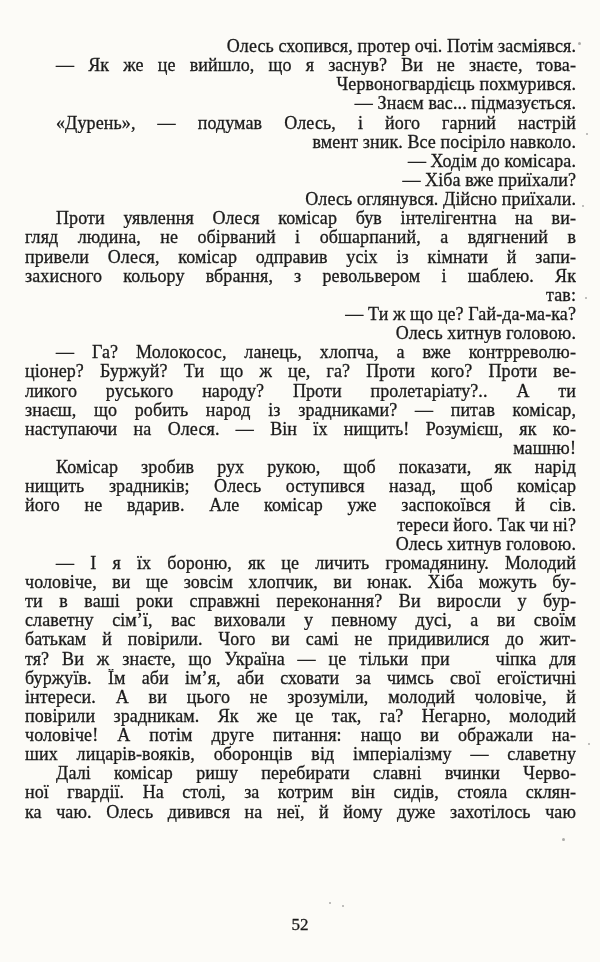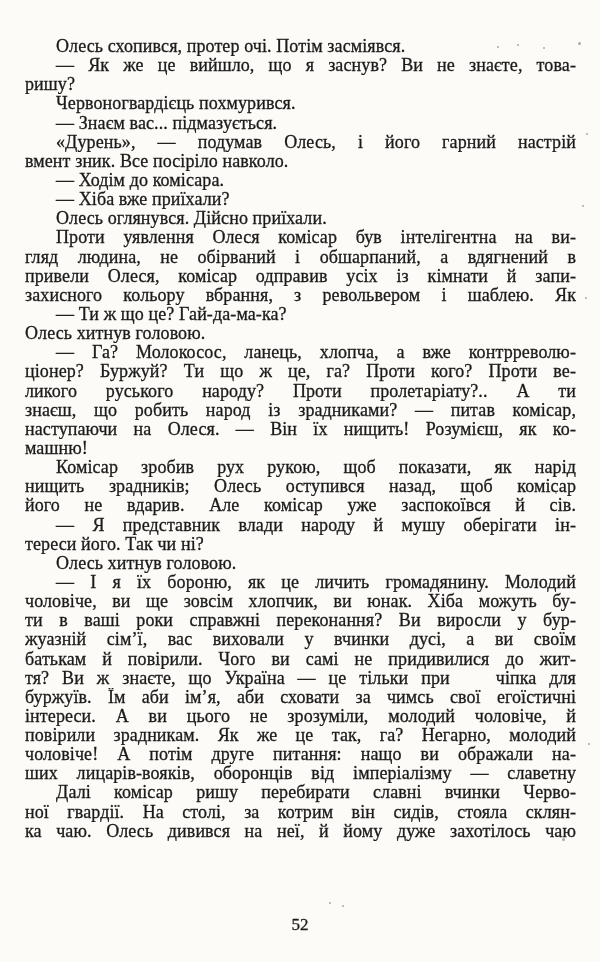--- a/index.html
+++ b/index.html
@@ -17,21 +17,21 @@
     position: absolute;
     left: 25px;
     top: 37px;
     width: 551px;
   }
   .line {
     font-size: 18px;
     line-height: 19.15px;
     height: 19.15px;
     overflow: hidden;
-    text-align: left;
+    text-align: right;
     font-weight: 500;
     letter-spacing: 0.1px;
     -webkit-text-stroke: 0.3px currentColor;
   }
   .line.ind { text-indent: 31px; }
   .line.j { text-align: justify; }
   .line.j::after { content: ""; display: inline-block; width: 100%; height: 0; }
   .u-mark { border-bottom: 1.5px solid #2f2f2f; padding-bottom: 0.5px; margin-left: 46px; }
   .page-num {
     position: absolute;
@@ -50,50 +50,49 @@
     opacity: 0.45;
   }
 </style>
 </head>
 <body>
 
 <div class="page">
   <div class="text-block" id="lines">
       <div class="line ind">Олесь схопився, протер очі. Потім засміявся.</div>
       <div class="line ind j">— Як же це вийшло, що я заснув? Ви не знаєте, това-</div>
-      <div class="line">ришу?</div>
       <div class="line ind">Червоногвардієць похмурився.</div>
       <div class="line ind">— Знаєм вас... підмазується.</div>
       <div class="line ind j">«Дурень», — подумав Олесь, і його гарний настрій</div>
       <div class="line">вмент зник. Все посіріло навколо.</div>
       <div class="line ind">— Ходім до комісара.</div>
       <div class="line ind">— Хіба вже приїхали?</div>
       <div class="line ind">Олесь оглянувся. Дійсно приїхали.</div>
       <div class="line ind j">Проти уявлення Олеся комісар був інтелігентна на ви-</div>
       <div class="line j">гляд людина, не обірваний і обшарпаний, а вдягнений в</div>
       <div class="line j">привели Олеся, комісар одправив усіх із кімнати й запи-</div>
       <div class="line j">захисного кольору вбрання, з револьвером і шаблею. Як</div>
+      <div class="line">тав:</div>
       <div class="line ind">— Ти ж що це? Гай-да-ма-ка?</div>
       <div class="line">Олесь хитнув головою.</div>
       <div class="line ind j">— Га? Молокосос, ланець, хлопча, а вже контрреволю-</div>
       <div class="line j">ціонер? Буржуй? Ти що ж це, га? Проти кого? Проти ве-</div>
       <div class="line j">ликого руського народу? Проти пролетаріату?.. А ти</div>
       <div class="line j">знаєш, що робить народ із зрадниками? — питав комісар,</div>
       <div class="line j">наступаючи на Олеся. — Він їх нищить! Розумієш, як ко-</div>
       <div class="line">машню!</div>
       <div class="line ind j">Комісар зробив рух рукою, щоб показати, як нарід</div>
       <div class="line j">нищить зрадників; Олесь оступився назад, щоб комісар</div>
       <div class="line j">його не вдарив. Але комісар уже заспокоївся й сів.</div>
-      <div class="line ind j">— Я представник влади народу й мушу оберігати ін-</div>
       <div class="line">тереси його. Так чи ні?</div>
       <div class="line ind">Олесь хитнув головою.</div>
       <div class="line ind j">— І я їх бороню, як це личить громадянину. Молодий</div>
       <div class="line j">чоловіче, ви ще зовсім хлопчик, ви юнак. Хіба можуть бу-</div>
       <div class="line j">ти в ваші роки справжні переконання? Ви виросли у бур-</div>
-      <div class="line j">жуазній сім’ї, вас виховали у вчинки дусі, а ви своїм</div>
+      <div class="line j">славетну сім’ї, вас виховали у певному дусі, а ви своїм</div>
       <div class="line j">батькам й повірили. Чого ви самі не придивилися до жит-</div>
       <div class="line j">тя? Ви ж знаєте, що Україна — це тільки при<span class="u-mark">чіп</span>ка для</div>
       <div class="line j">буржуїв. Їм аби ім’я, аби сховати за чимсь свої егоїстичні</div>
       <div class="line j">інтереси. А ви цього не зрозуміли, молодий чоловіче, й</div>
       <div class="line j">повірили зрадникам. Як же це так, га? Негарно, молодий</div>
       <div class="line j">чоловіче! А потім друге питання: нащо ви ображали на-</div>
       <div class="line j">ших лицарів-вояків, оборонців від імперіалізму — славетну</div>
       <div class="line ind j">Далі комісар ришу перебирати славні вчинки Черво-</div>
       <div class="line j">ної гвардії. На столі, за котрим він сидів, стояла склян-</div>
       <div class="line j">ка чаю. Олесь дивився на неї, й йому дуже захотілось чаю</div>

